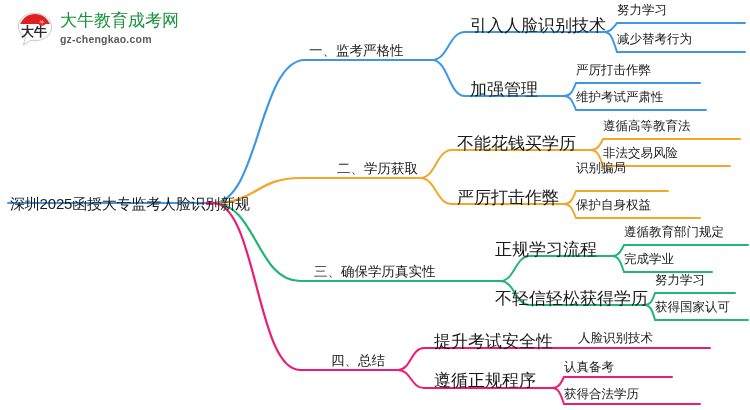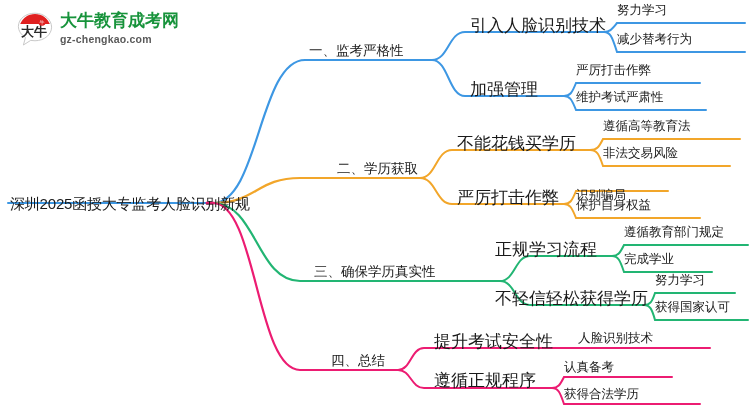--- a/index.html
+++ b/index.html
@@ -13,21 +13,21 @@
 
   .root-label{font-size:15px;font-weight:400;letter-spacing:-0.2px;}
   .lvl1-label{font-size:13.5px;font-weight:400;}
   .lvl2-label{font-size:17px;font-weight:400;}
   .lvl3-label{font-size:12.5px;font-weight:400;}
 
   
   #logo{position:absolute;left:12px;top:6px;width:170px;height:50px;}
   #logo-mark{position:absolute;left:2px;top:4px;width:42px;height:42px;}
   #logo-text-wrap{position:absolute;left:48px;top:5px;}
-  #logo-title{font-size:17px;font-weight:700;color:#17933b;letter-spacing:0px;
+  #logo-title{font-size:17px;font-weight:400;color:#17933b;letter-spacing:0px;
               font-family:"Liberation Sans","DejaVu Sans",sans-serif;line-height:20px;}
   #logo-sub{font-size:10.5px;font-weight:700;color:#5a5a5a;letter-spacing:0.2px;
             font-family:"Liberation Sans","DejaVu Sans",sans-serif;line-height:14px;margin-top:1px;}
 </style>
 </head>
 <body>
 
 <div id="logo">
   <svg id="logo-mark" viewBox="0 0 42 42">
     <path d="M21 3.2c-9.2 0-16.6 5.6-16.6 13.1 0 4.6 2.8 8.6 7.1 11.1l-2.1 7.6 7.3-4.6c1.4 0.2 2.8 0.35 4.3 0.35 9.2 0 16.6-6.1 16.6-13.6S30.2 3.2 21 3.2z" fill="#ffffff" stroke="#c9c9c9" stroke-width="1"></path>
@@ -82,21 +82,21 @@
 <div class="node-label lvl3-label" style="left:617px;top:31px;">减少替考行为</div>
 <div class="node-label lvl2-label" style="left:470px;top:78px;">加强管理</div>
 <div class="node-label lvl3-label" style="left:576px;top:62px;">严厉打击作弊</div>
 <div class="node-label lvl3-label" style="left:576px;top:89px;">维护考试严肃性</div>
 
 <div class="node-label lvl1-label" style="left:337px;top:160px;">二、学历获取</div>
 <div class="node-label lvl2-label" style="left:457px;top:132px;">不能花钱买学历</div>
 <div class="node-label lvl3-label" style="left:603px;top:118px;">遵循高等教育法</div>
 <div class="node-label lvl3-label" style="left:603px;top:145px;">非法交易风险</div>
 <div class="node-label lvl2-label" style="left:457px;top:186px;">严厉打击作弊</div>
-<div class="node-label lvl3-label" style="left:576px;top:187px;">识别骗局</div>
+<div class="node-label lvl3-label" style="left:576px;top:160px;">识别骗局</div>
 <div class="node-label lvl3-label" style="left:576px;top:197px;">保护自身权益</div>
 
 <div class="node-label lvl1-label" style="left:314px;top:263px;">三、确保学历真实性</div>
 <div class="node-label lvl2-label" style="left:495px;top:238px;">正规学习流程</div>
 <div class="node-label lvl3-label" style="left:624px;top:224px;">遵循教育部门规定</div>
 <div class="node-label lvl3-label" style="left:624px;top:251px;">完成学业</div>
 <div class="node-label lvl2-label" style="left:495px;top:287px;">不轻信轻松获得学历</div>
 <div class="node-label lvl3-label" style="left:655px;top:272px;">努力学习</div>
 <div class="node-label lvl3-label" style="left:655px;top:299px;">获得国家认可</div>
 

